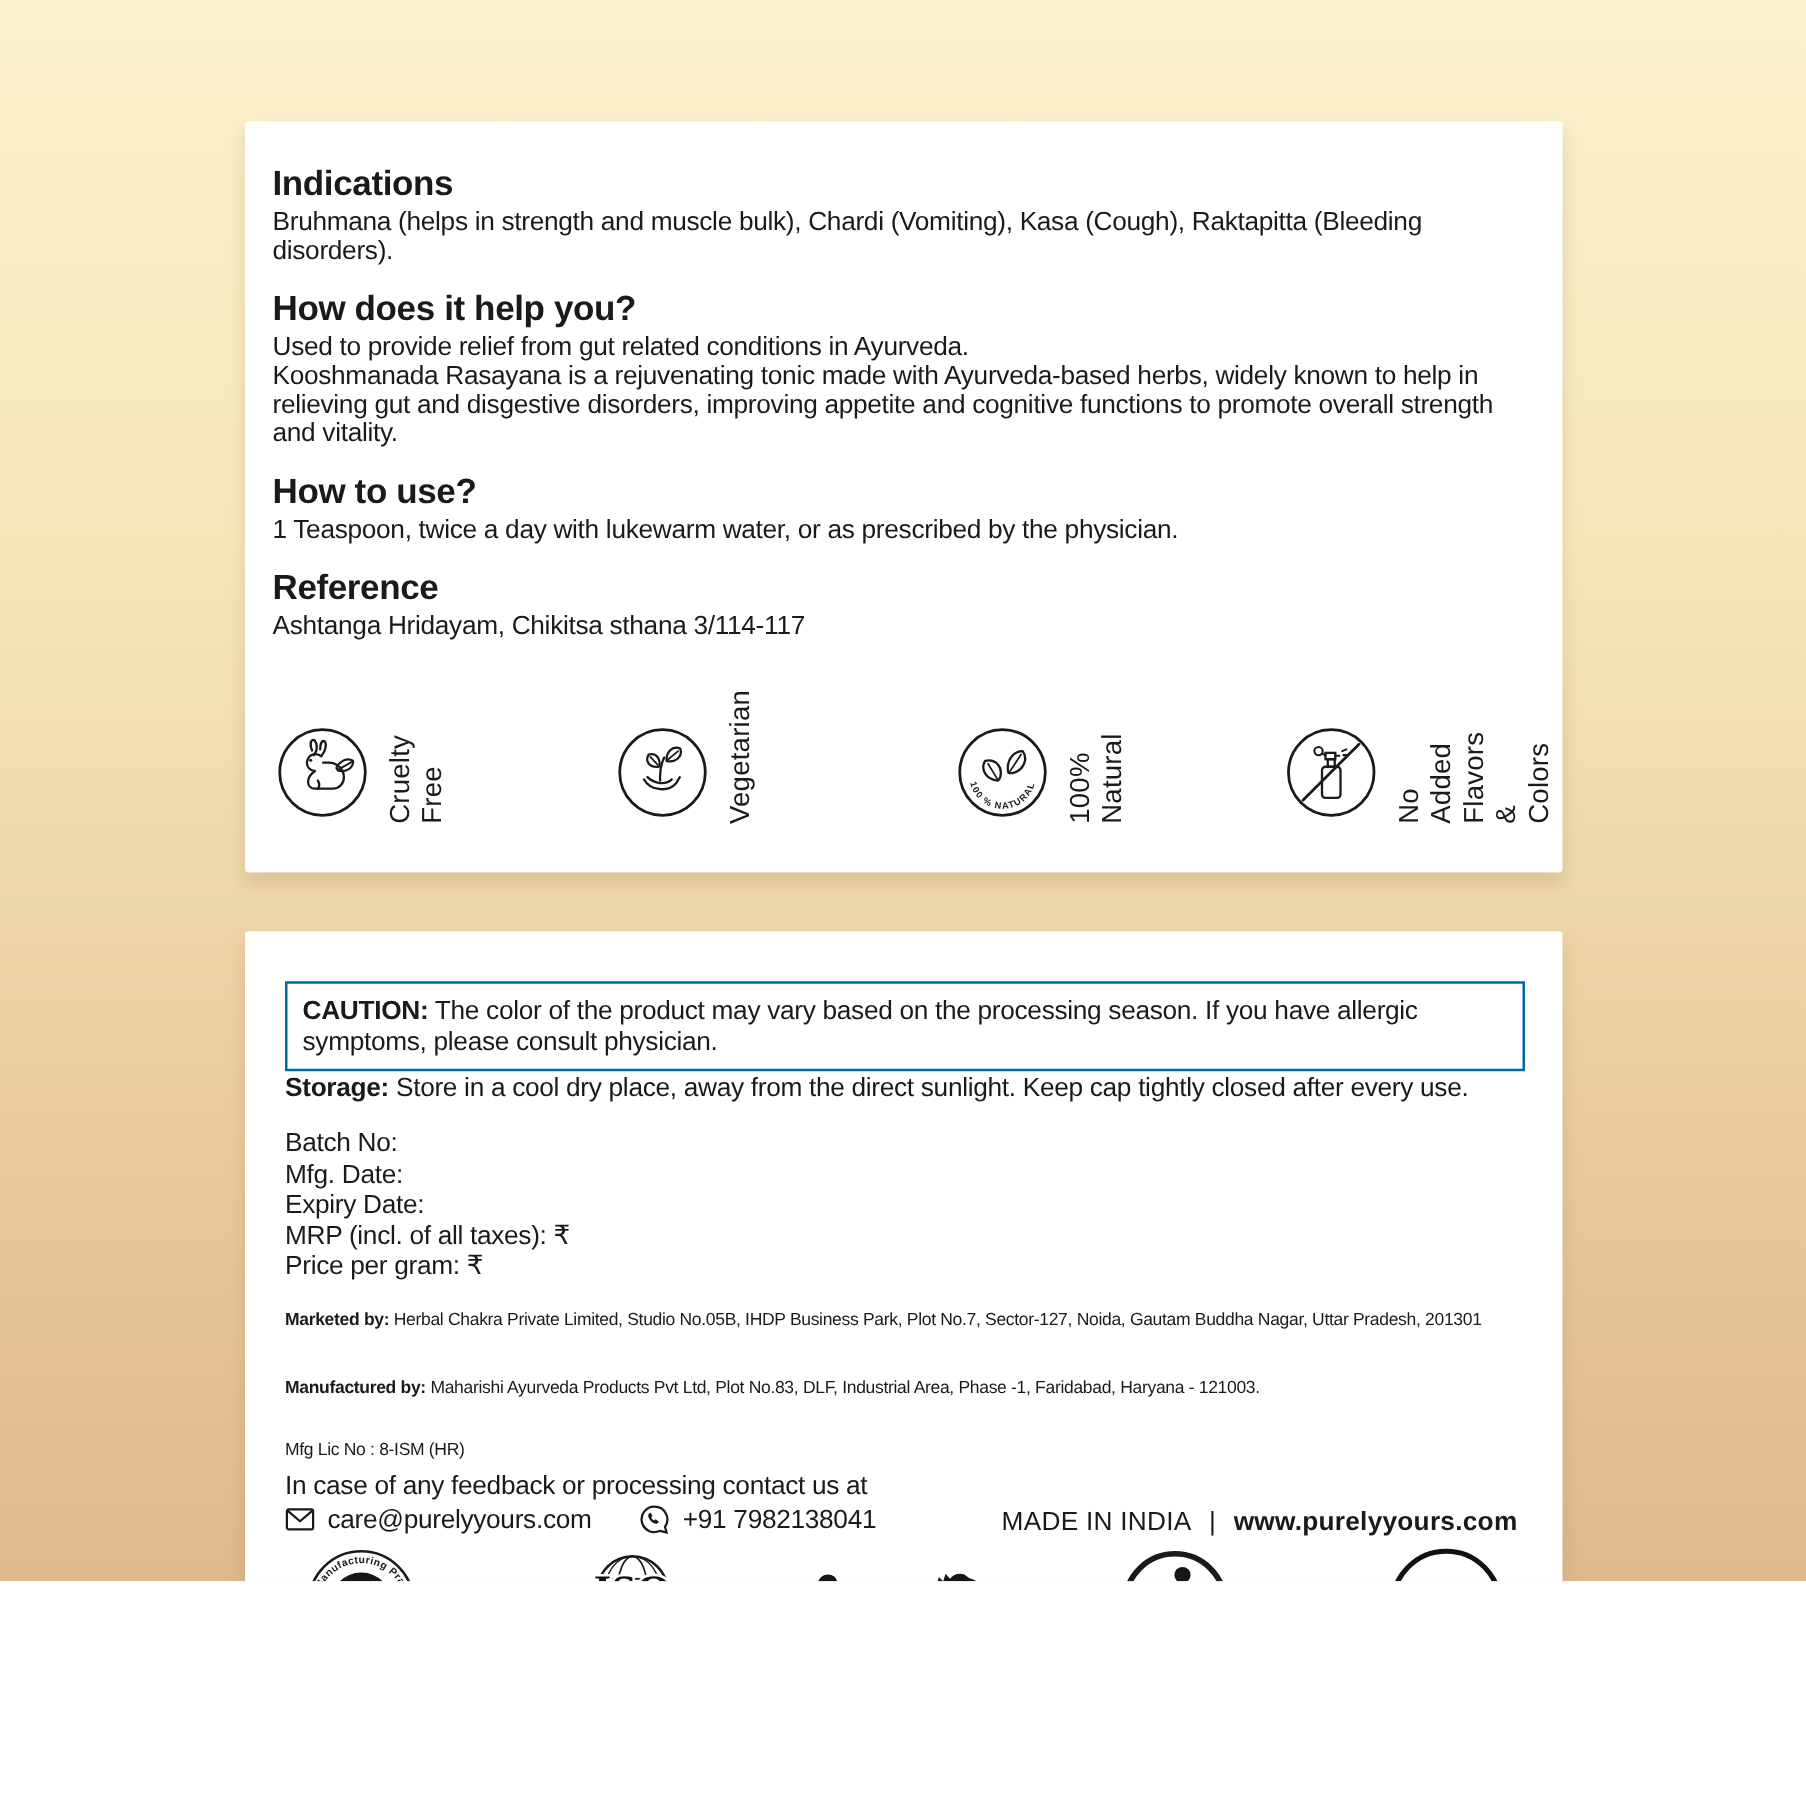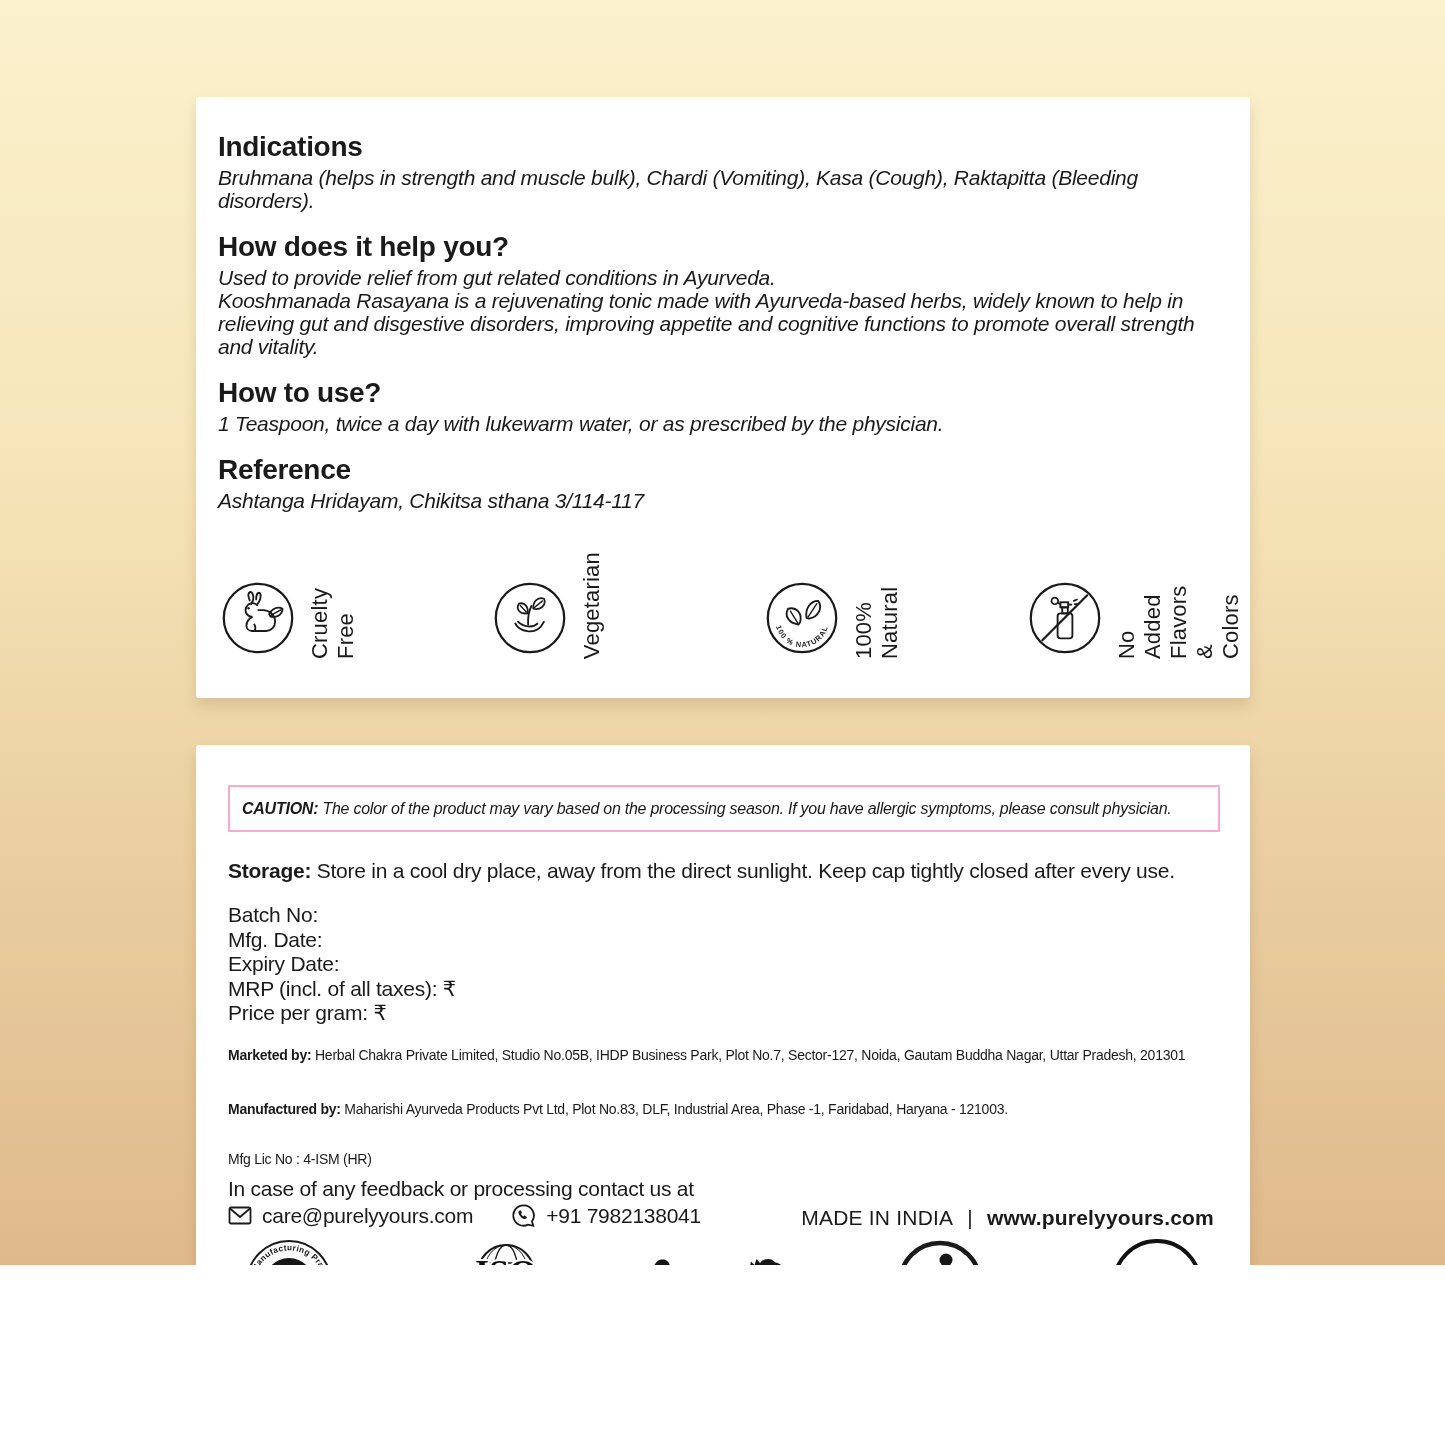--- a/index.html
+++ b/index.html
@@ -6,32 +6,32 @@
   body{font-family:"Liberation Sans","DejaVu Sans",sans-serif;color:#1a1a1a;}
   .stage{position:relative;width:1445px;height:1265px;overflow:hidden;
     background:linear-gradient(180deg,#fbf1cd 0%,#f6e6ba 35%,#e9cd9e 70%,#dfb98c 100%);}
   .panel{position:absolute;left:196px;width:1054px;background:#fff;border-radius:3px;
     box-shadow:0 8px 14px rgba(120,90,40,.18);}
   .panel-top{top:97px;height:601px;}
   .panel-bottom{top:745px;height:575px;}
   
   .sections{position:absolute;left:22px;top:34px;width:1012px;}
   .sec h2{margin:0 0 3px 0;font-size:28px;font-weight:700;letter-spacing:-0.3px;}
-  .sec p{margin:0;font-size:21px;line-height:23px;letter-spacing:-0.25px;white-space:pre-line;font-style:italic;}
+  .sec p{margin:0;font-size:21px;line-height:23px;letter-spacing:-0.25px;white-space:pre-line;}
   .sec{margin-bottom:19px;}
   
   .badge{position:absolute;top:484px;height:74px;}
   .badge-circle{width:74px;height:74px;}
   .badge-label{position:absolute;left:86px;bottom:-4px;writing-mode:vertical-rl;
     transform:rotate(180deg);font-size:22px;line-height:26px;letter-spacing:0.2px;
     white-space:pre-line;color:#1a1a1a;}
   .b1{left:25px;} .b2{left:297px;} .b3{left:569px;} .b4{left:832px;}
   
-  .caution-box{position:absolute;left:32px;right:30px;top:40px;border:2px solid #f9a8d4;
-    padding:9px 12px;font-size:16px;line-height:25px;letter-spacing:-0.25px;font-style:italic;}
+  .caution-box{position:absolute;left:32px;right:30px;top:40px;border:2px solid #0369a1;
+    padding:9px 12px;font-size:21px;line-height:25px;letter-spacing:-0.25px;}
   .bold{font-weight:700;}
   .storage{position:absolute;left:32px;top:114px;font-size:21px;letter-spacing:-0.25px;}
   .fields{position:absolute;left:32px;top:158px;font-size:21px;line-height:24.5px;letter-spacing:-0.25px;}
   .mkline{position:absolute;left:32px;width:1000px;font-size:14px;line-height:25px;letter-spacing:-0.25px;}
   .marketed{top:298px;} .manufactured{top:352px;} .mfglic{top:402px;}
   .feedback{position:absolute;left:32px;top:432px;font-size:21px;letter-spacing:-0.25px;}
   .contact-row{position:absolute;left:32px;top:458px;display:flex;align-items:center;gap:10px;font-size:21px;letter-spacing:-0.25px;}
   .contact-row .gap{width:18px;}
   .madein-row{position:absolute;right:36px;top:461px;font-size:21px;letter-spacing:0.2px;display:flex;gap:14px;align-items:flex-end;}
   .cert-row{position:absolute;left:0;right:0;top:492px;display:flex;justify-content:space-between;
@@ -151,21 +151,21 @@
     </div>
 
     <div class="mkline marketed">
       <span class="bold">Marketed by:</span><span> Herbal Chakra Private Limited, Studio No.05B, IHDP Business Park, Plot No.7, Sector-127, Noida, Gautam Buddha Nagar, Uttar Pradesh, 201301</span>
     </div>
 
     <div class="mkline manufactured">
       <span class="bold">Manufactured by:</span><span> Maharishi Ayurveda Products Pvt Ltd, Plot No.83, DLF, Industrial Area, Phase -1, Faridabad, Haryana - 121003.</span>
     </div>
 
-    <div class="mkline mfglic">Mfg Lic No : 4-ISM (HR)</div>
+    <div class="mkline mfglic">Mfg Lic No : 8-ISM (HR)</div>
 
     <div class="feedback">In case of any feedback or processing contact us at</div>
 
     <div class="contact-row">
       <svg width="24" height="19" viewBox="0 0 24 19">
         <rect class="sr" x="1.5" y="1.5" width="21" height="16" rx="1.5" stroke-width="1.8"></rect>
         <path class="sr" stroke-width="1.8" stroke-linejoin="round" d="M2 2.5 L 12 11 L 22 2.5"></path>
       </svg>
       <span>care@purelyyours.com</span>
       <span class="gap"></span>

